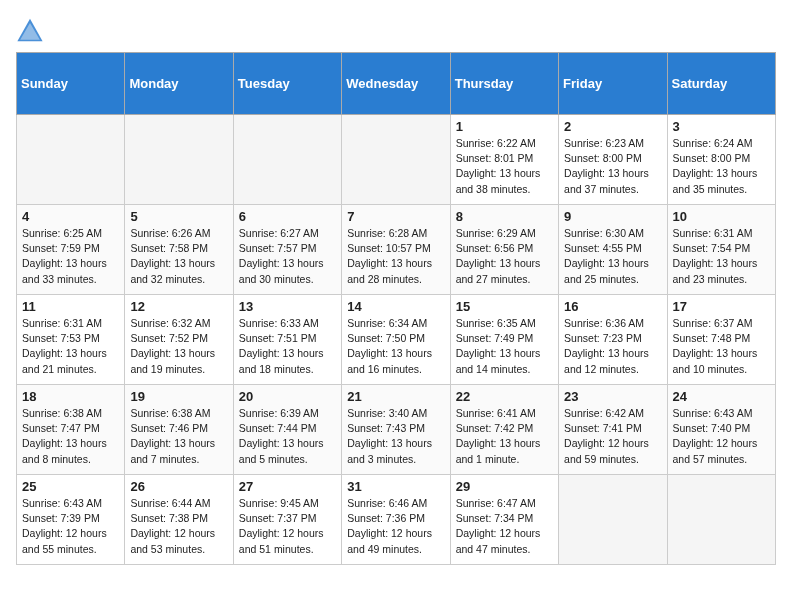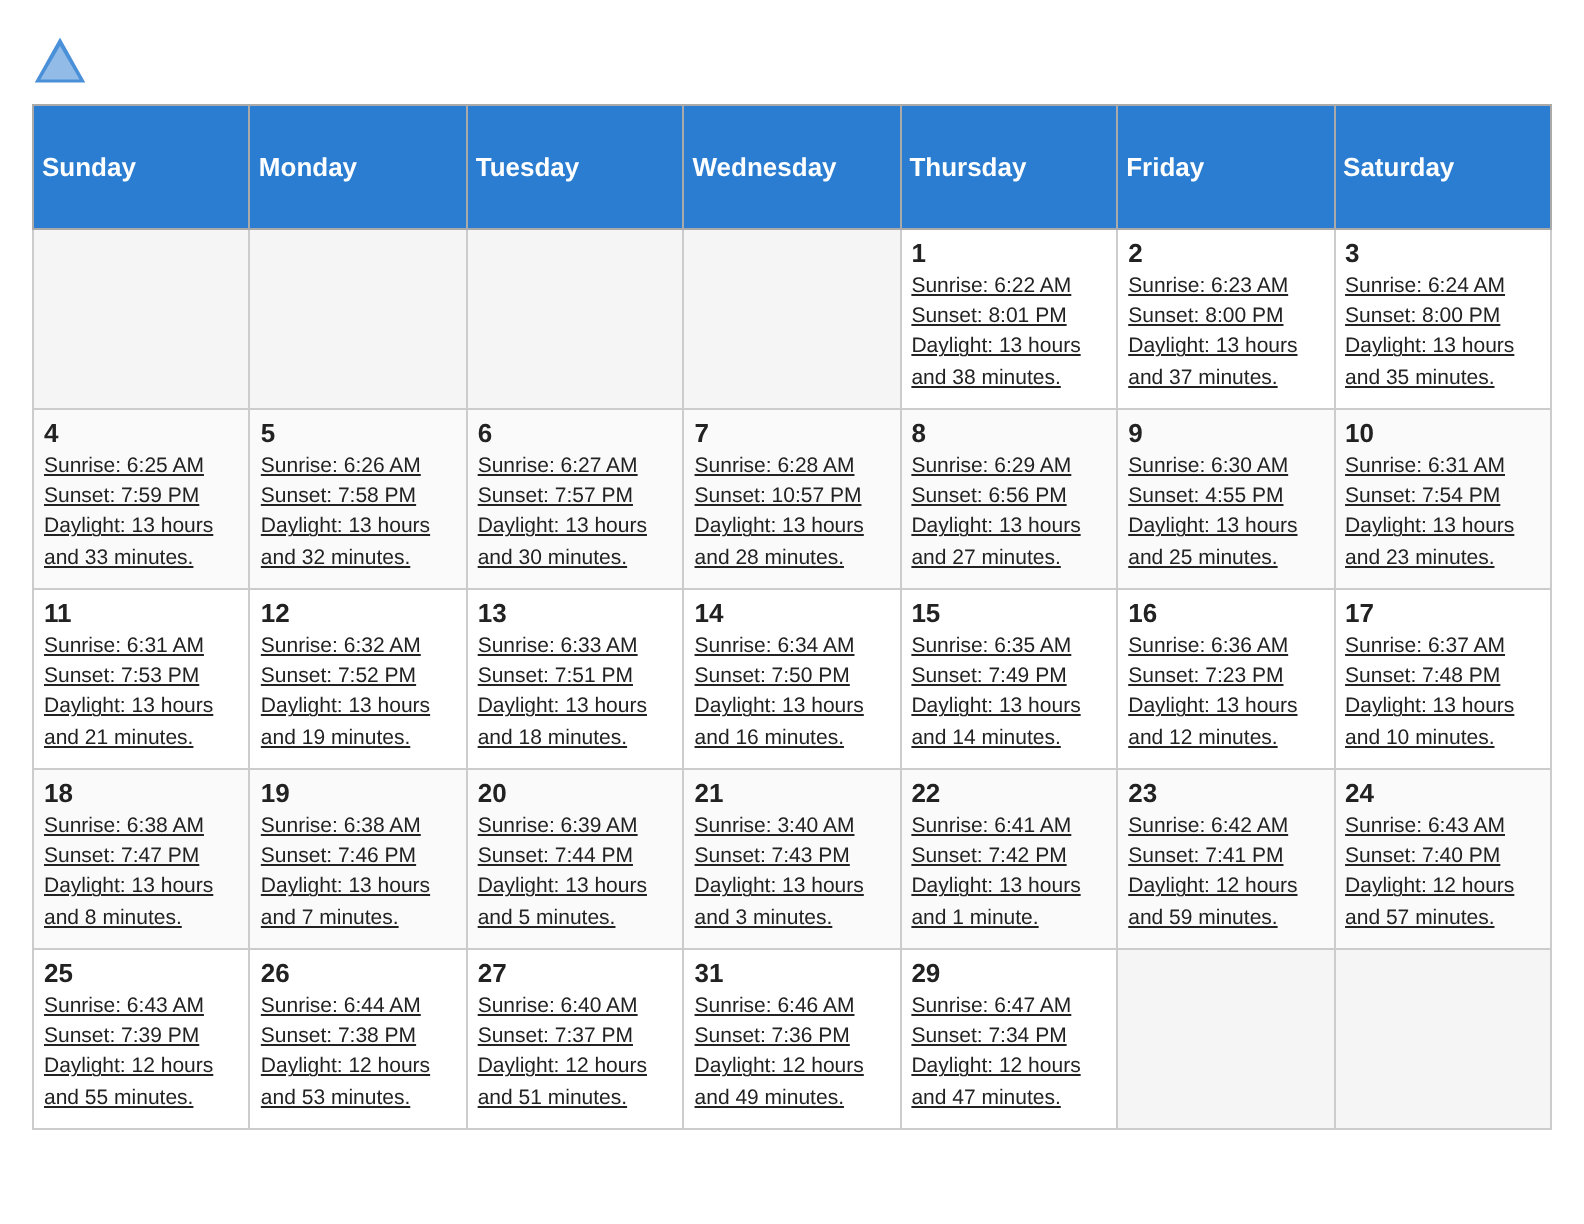--- a/index.html
+++ b/index.html
@@ -71,21 +71,20 @@
       background: #f5f5f5;
     }
     .day-num {
       font-size: 13px;
       font-weight: bold;
       margin-bottom: 2px;
     }
     .day-info {
       font-size: 10.5px;
       line-height: 1.45;
-      text-decoration: underline;
     }
     tr:nth-child(even) td:not(.empty) {
       background: #fafafa;
     }
   </style>
 </head>
 <body>
 
 <div class="header">
   <div class="logo">
@@ -310,21 +309,21 @@
         </td>
         <td>
           <div class="day-num">26</div>
           <div class="day-info">Sunrise: 6:44 AM
 Sunset: 7:38 PM
 Daylight: 12 hours
 and 53 minutes.</div>
         </td>
         <td>
           <div class="day-num">27</div>
-          <div class="day-info">Sunrise: 6:40 AM
+          <div class="day-info">Sunrise: 9:45 AM
 Sunset: 7:37 PM
 Daylight: 12 hours
 and 51 minutes.</div>
         </td>
         <td>
           <div class="day-num">31</div>
           <div class="day-info">Sunrise: 6:46 AM
 Sunset: 7:36 PM
 Daylight: 12 hours
 and 49 minutes.</div>

